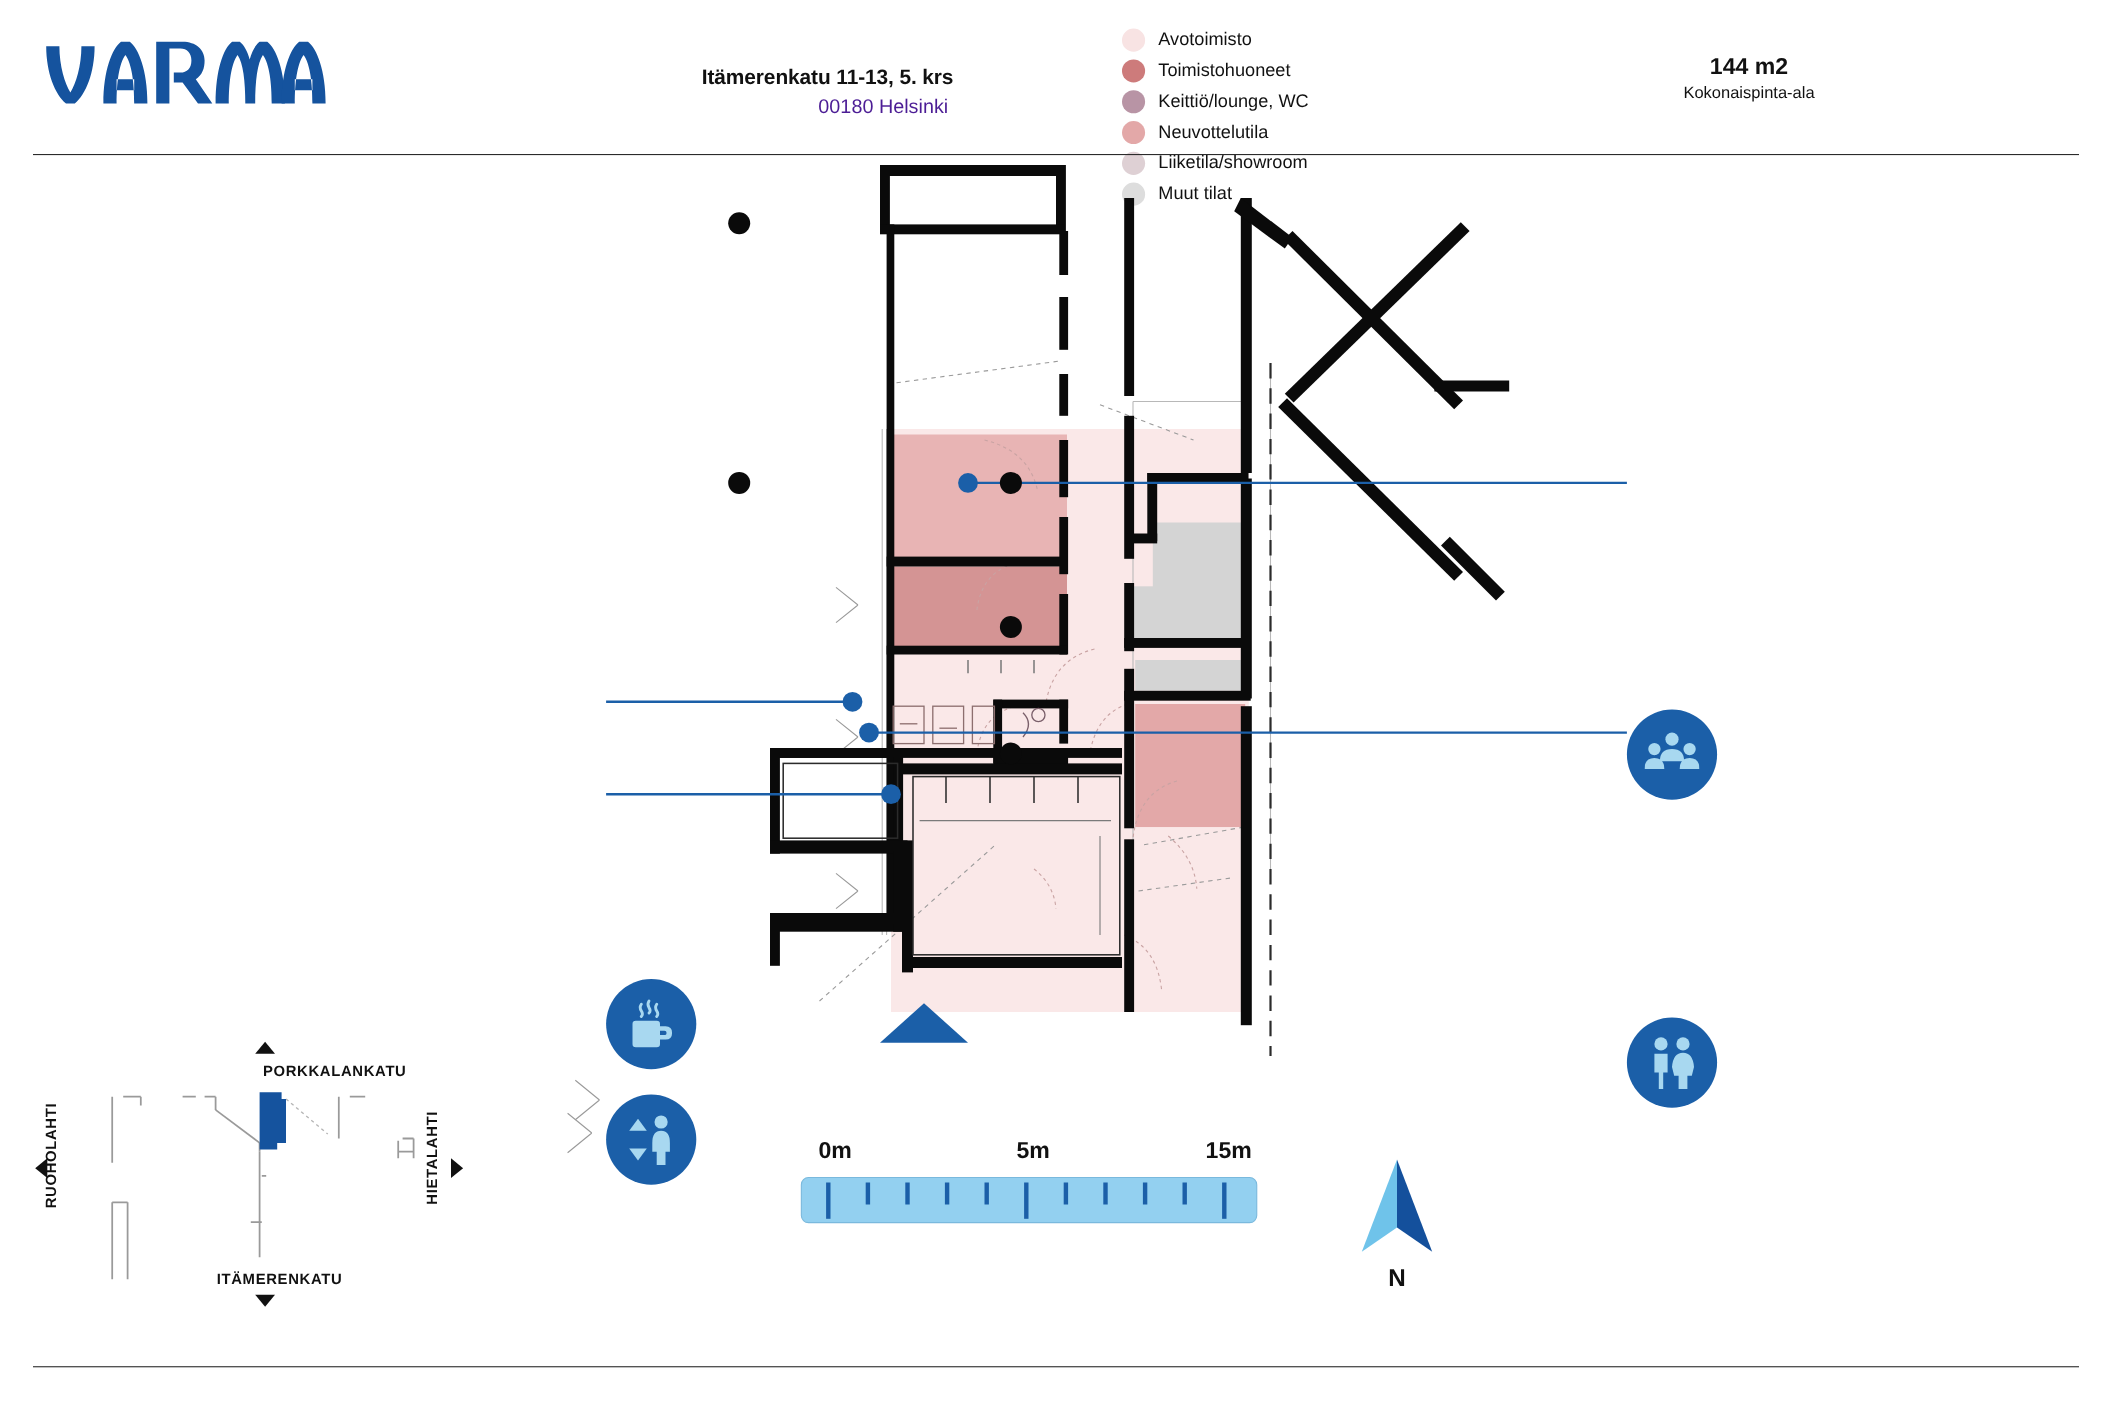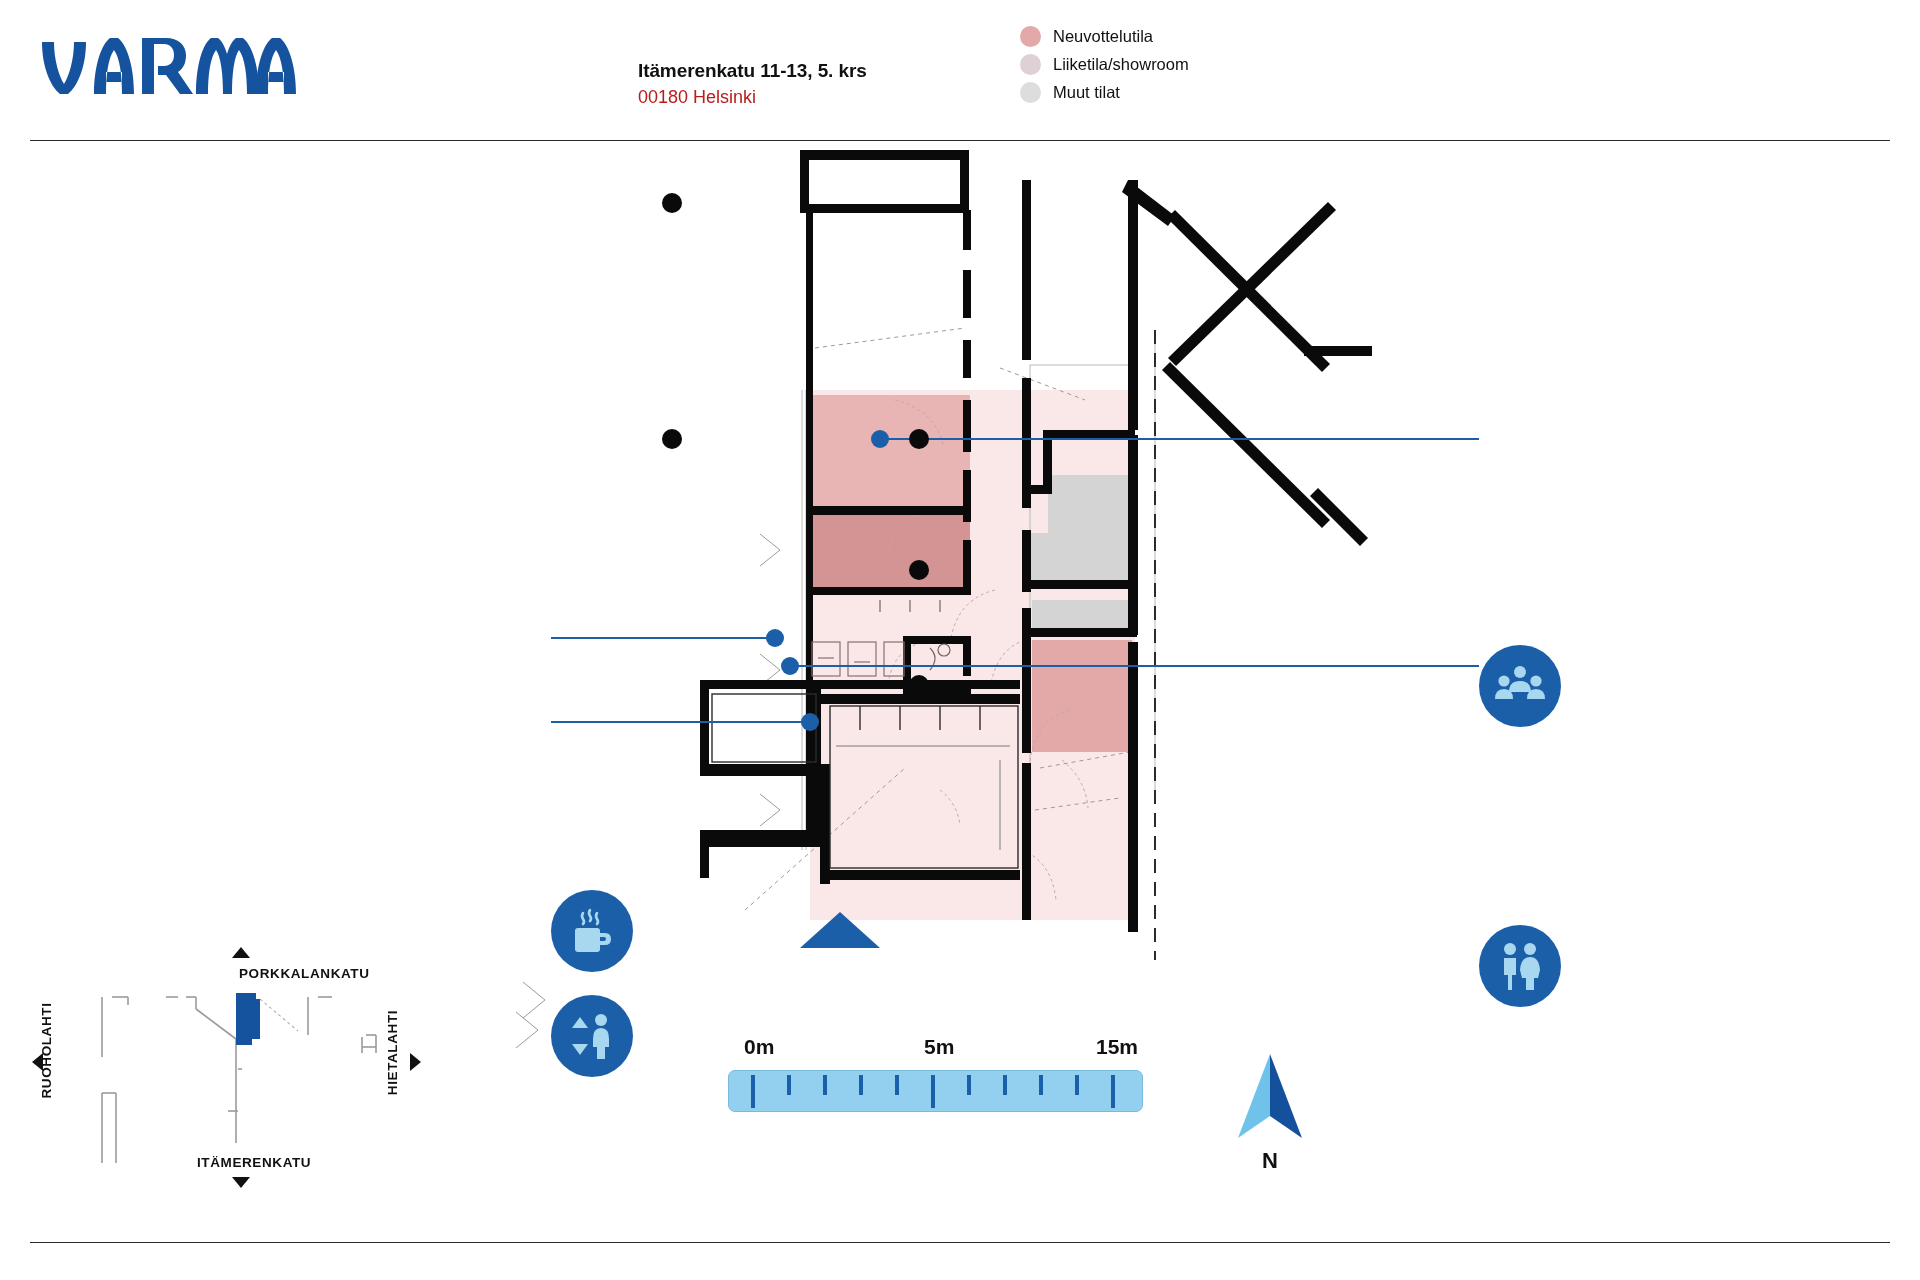--- a/index.html
+++ b/index.html
@@ -39,23 +39,24 @@
     font-weight: bold;
     color: #111111;
     letter-spacing: -0.1px;
     line-height: 26px;
     white-space: nowrap;
     margin-top: 12px;
   }
   .addr-line2 {
     font-size: 18px;
     font-weight: normal;
-    color: #b91c1c;
+    color: #4c1d95;
     line-height: 26px;
     white-space: nowrap;
+    text-align: center;
   }
 
   #legend {
     position: absolute;
     left: 1020px; top: 22px;
     width: 420px;
     display: flex;
     flex-wrap: wrap;
   }
   .legend-col {
@@ -257,36 +258,54 @@
         </g>
       </svg>
     </div>
 
     <div id="address-block">
       <div class="addr-line1">Itämerenkatu 11-13, 5. krs</div>
       <div class="addr-line2">00180 Helsinki</div>
     </div>
 
     <div id="legend">
+      <div class="legend-col">
+        <div class="legend-item">
+          <span class="legend-dot" style="background:#f8e3e3"></span>
+          <span class="legend-label">Avotoimisto</span>
+        </div>
+        <div class="legend-item">
+          <span class="legend-dot" style="background:#cd7b7b"></span>
+          <span class="legend-label">Toimistohuoneet</span>
+        </div>
+        <div class="legend-item">
+          <span class="legend-dot" style="background:#b894a5"></span>
+          <span class="legend-label">Keittiö/lounge, WC</span>
+        </div>
+      </div>
       <div class="legend-col second">
         <div class="legend-item">
           <span class="legend-dot" style="background:#e3a8a8"></span>
           <span class="legend-label">Neuvottelutila</span>
         </div>
         <div class="legend-item">
           <span class="legend-dot" style="background:#ded0d4"></span>
           <span class="legend-label">Liiketila/showroom</span>
         </div>
         <div class="legend-item">
           <span class="legend-dot" style="background:#dddddd"></span>
           <span class="legend-label">Muut tilat</span>
         </div>
       </div>
     </div>
 
+    <div id="area-block">
+      <div class="area-value">144 m2</div>
+      <div class="area-caption">Kokonaispinta-ala</div>
+    </div>
   </div>
 
   <div class="hrule" id="rule-top"></div>
 
   <div id="plan-wrap">
     <svg id="plan-svg" width="1920" height="900" viewBox="0 0 1920 900">
 
       <path d="M810,240 L1135,240 L1135,770 L810,770 Z" fill="#fae8e8"></path>
       <path d="M1030,240 L1135,240 L1135,500 L1030,500 Z" fill="#fae8e8"></path>
 

